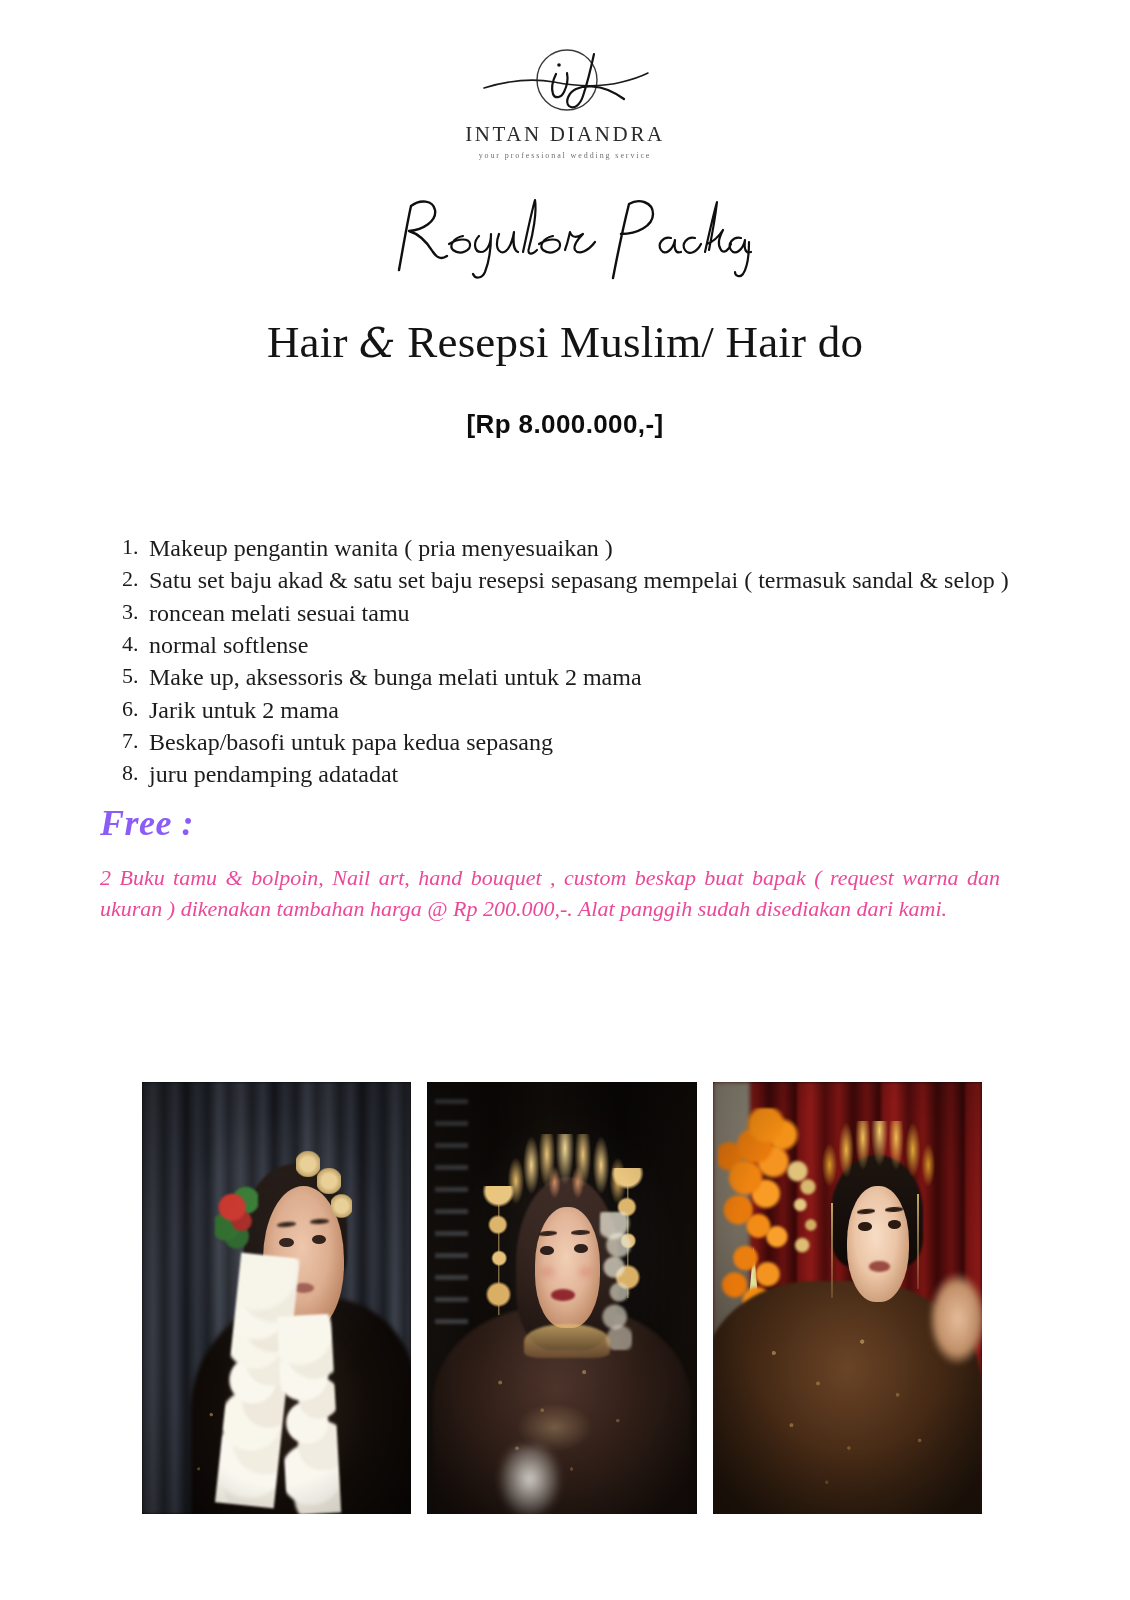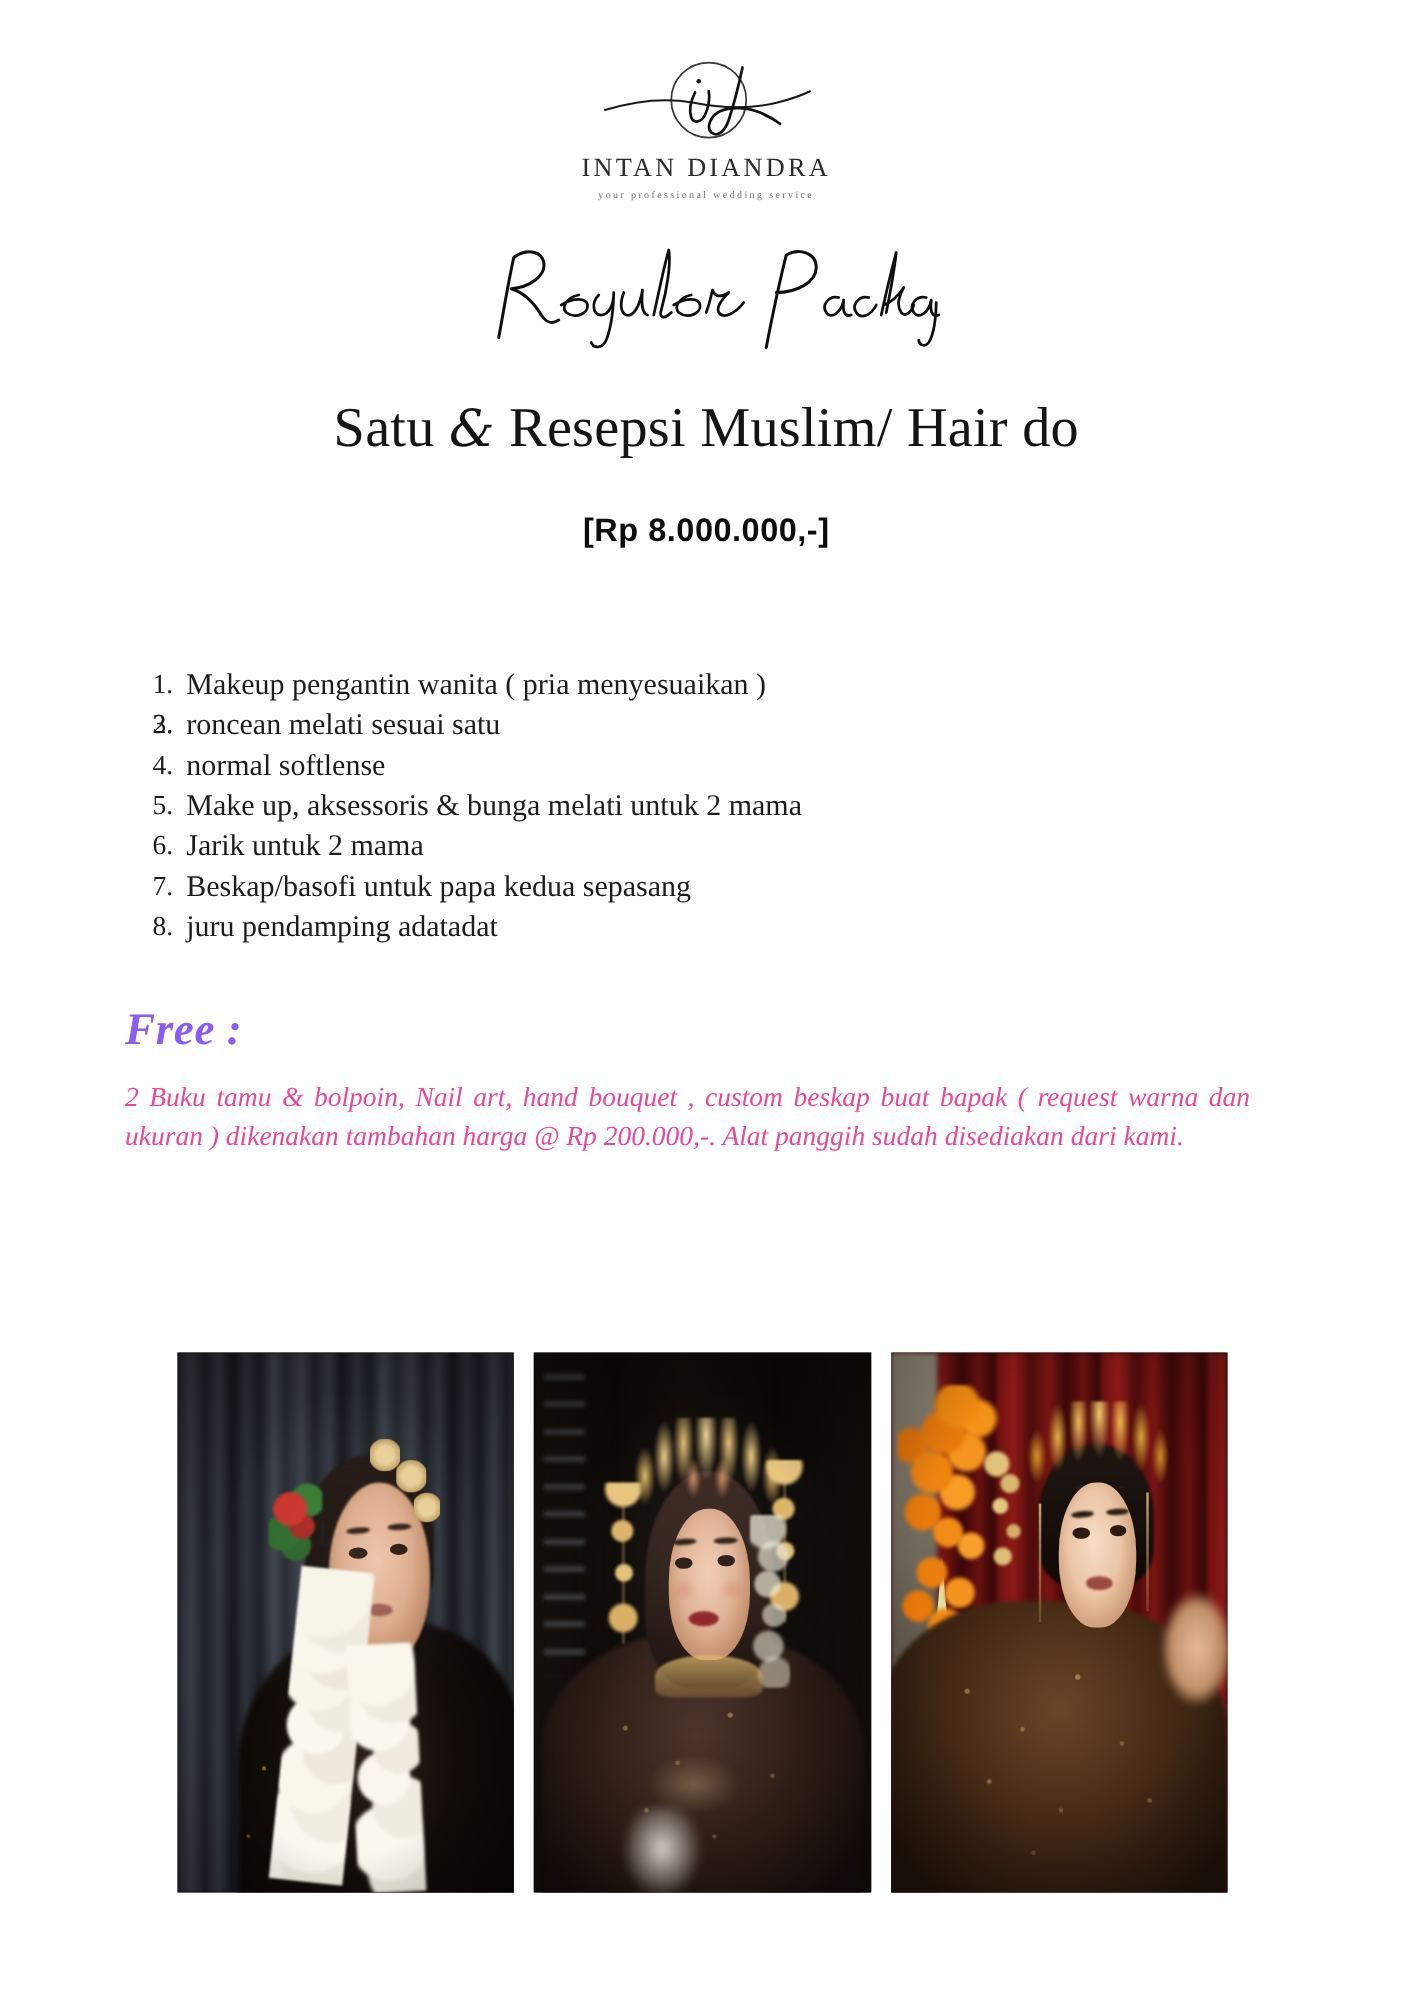--- a/index.html
+++ b/index.html
@@ -593,34 +593,34 @@
         <path d="M330 66 C 334 48, 338 30, 342 16 C 340 34, 336 54, 334 64 M 332 58 C 338 56, 344 50, 348 44 C 344 52, 342 58, 346 64 C 349 68, 354 64, 356 58" stroke-width="2.2"></path>
 
         <path d="M366 52 C 358 50, 352 58, 356 64 C 360 70, 368 64, 370 54 C 369 62, 370 68, 376 66" stroke-width="2.2"></path>
 
         <path d="M374 56 C 374 68, 372 82, 368 88 C 365 92, 360 90, 360 86" stroke-width="2.2"></path>
       </g>
     </svg>
   </div>
 
   <div class="main-title">
-    <span>Satu </span><span class="amp">&amp;</span><span> Resepsi Muslim/ Hair do</span>
+    <span>Hair </span><span class="amp">&amp;</span><span> Resepsi Muslim/ Hair do</span>
   </div>
 
   <div class="price">[Rp 8.000.000,-]</div>
 
   <ol class="item-list">
     <li>
       <span class="num">1.</span><span>Makeup pengantin wanita ( pria menyesuaikan )</span>
     </li>
     <li>
-      <span class="num">2.</span>
+      <span class="num">2.</span><span>Satu set baju akad &amp; satu set baju resepsi sepasang  mempelai ( termasuk sandal &amp; selop )</span>
     </li>
     <li>
-      <span class="num">3.</span><span>roncean melati sesuai satu</span>
+      <span class="num">3.</span><span>roncean melati sesuai tamu</span>
     </li>
     <li>
       <span class="num">4.</span><span>normal softlense</span>
     </li>
     <li>
       <span class="num">5.</span><span>Make up, aksessoris &amp; bunga melati untuk 2 mama</span>
     </li>
     <li>
       <span class="num">6.</span><span>Jarik untuk 2 mama</span>
     </li>

